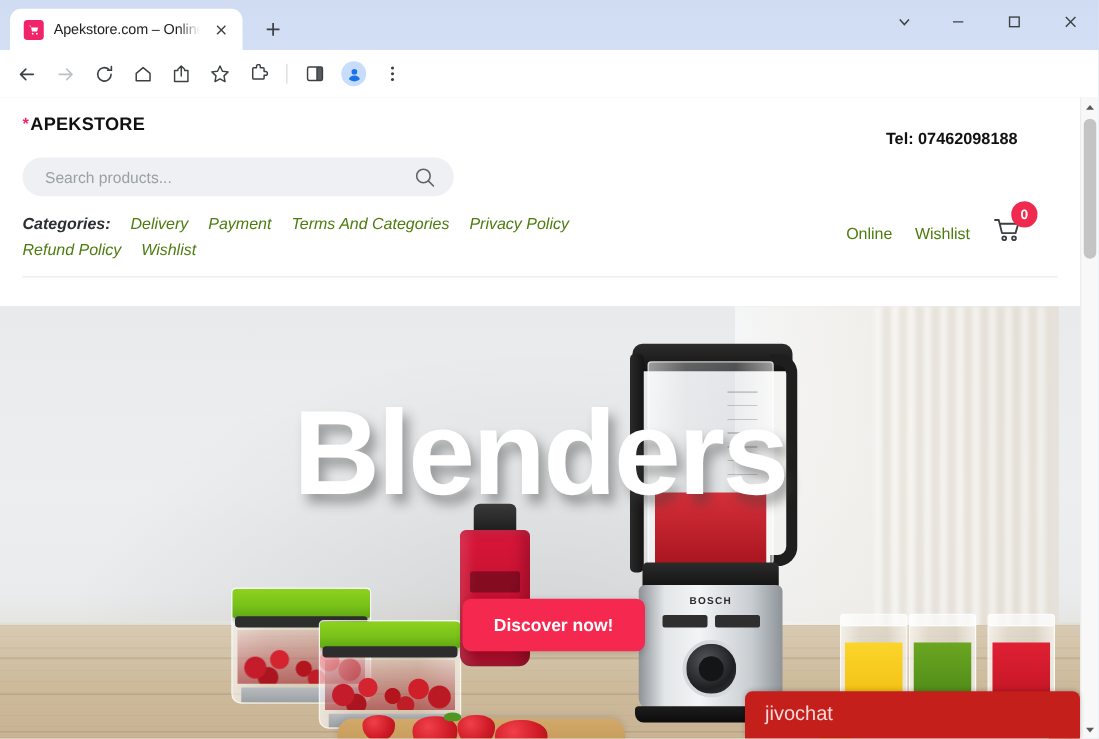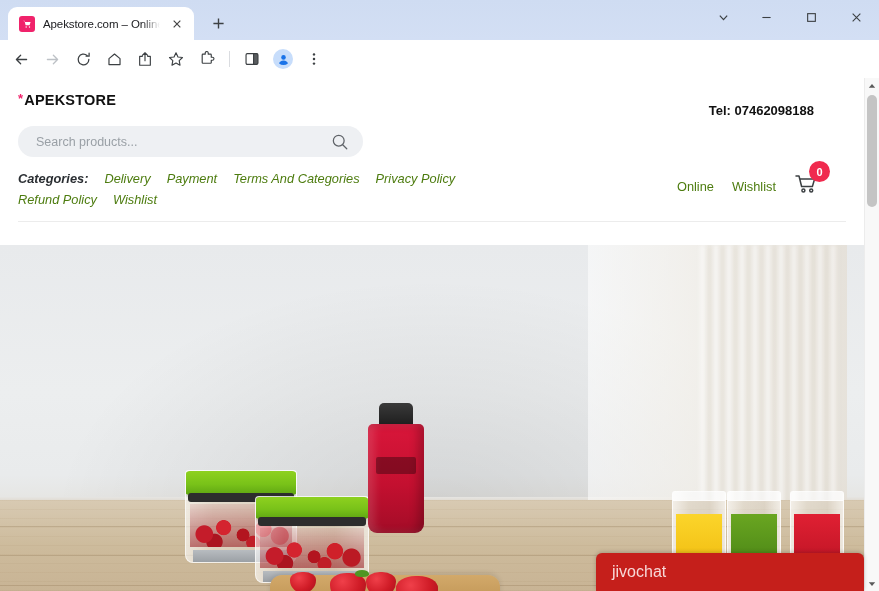--- a/index.html
+++ b/index.html
@@ -753,20 +753,39 @@
           <div class="base-plate"></div>
         </div>
 
         <div class="bottle" style="left:368px; top:158px;">
           <div class="bottle-cap"></div>
           <div class="bottle-body">
             <div class="bottle-label"></div>
           </div>
         </div>
 
+        <div class="blender">
+          <div class="bl-handle-top"></div>
+          <div class="bl-handle-left"></div>
+          <div class="bl-handle-side"></div>
+          <div class="bl-jar">
+            <div class="bl-marks"></div>
+            <div class="bl-liquid"></div>
+          </div>
+          <div class="bl-collar"></div>
+          <div class="bl-base">
+            <div class="bl-brand">BOSCH</div>
+            <div class="bl-btn-row">
+                <i></i>
+                <i></i>
+              </div>
+            <div class="bl-dial"></div>
+          </div>
+          <div class="bl-foot"></div>
+        </div>
 
         <div class="glass" style="left:672px;">
           <div class="fill" style="background:linear-gradient(to bottom,#fbd52b,#eeb407)"></div>
           <div class="rim"></div>
         </div>
         <div class="glass" style="left:727px;">
           <div class="fill" style="background:linear-gradient(to bottom,#6aa621,#3f7a12)"></div>
           <div class="rim"></div>
         </div>
         <div class="glass" style="left:790px;">
@@ -777,20 +796,22 @@
         <div class="board"></div>
         <div class="strawberry" style="left:330px; bottom:12px; width:36px; height:30px;"></div>
         <div class="strawberry" style="left:366px; bottom:18px; width:30px; height:25px;"></div>
         <div class="strawberry" style="left:396px; bottom:6px; width:42px; height:33px;"></div>
         <div class="strawberry" style="left:290px; bottom:22px; width:26px; height:21px;"></div>
         <div class="leaf" style="left:355px; bottom:38px;"></div>
         <div class="banana" style="left:648px; bottom:28px; width:34px; height:16px;"></div>
         <div class="banana" style="left:655px; bottom:14px; width:28px; height:14px;"></div>
         <div class="strawberry" style="left:836px; bottom:18px; width:30px; height:26px;"></div>
 
+        <div class="hero-title">Blenders</div>
+        <div class="cta-btn">Discover now!</div>
       </div>
     </div>
 
     <div class="scrollbar">
       <div class="sb-arrow">
         <svg width="8" height="8" viewBox="0 0 10 10" fill="currentColor">
             <path d="M5 2.4 L9 7.3 H1 Z"></path>
           </svg>
       </div>
       <div class="sb-track">

